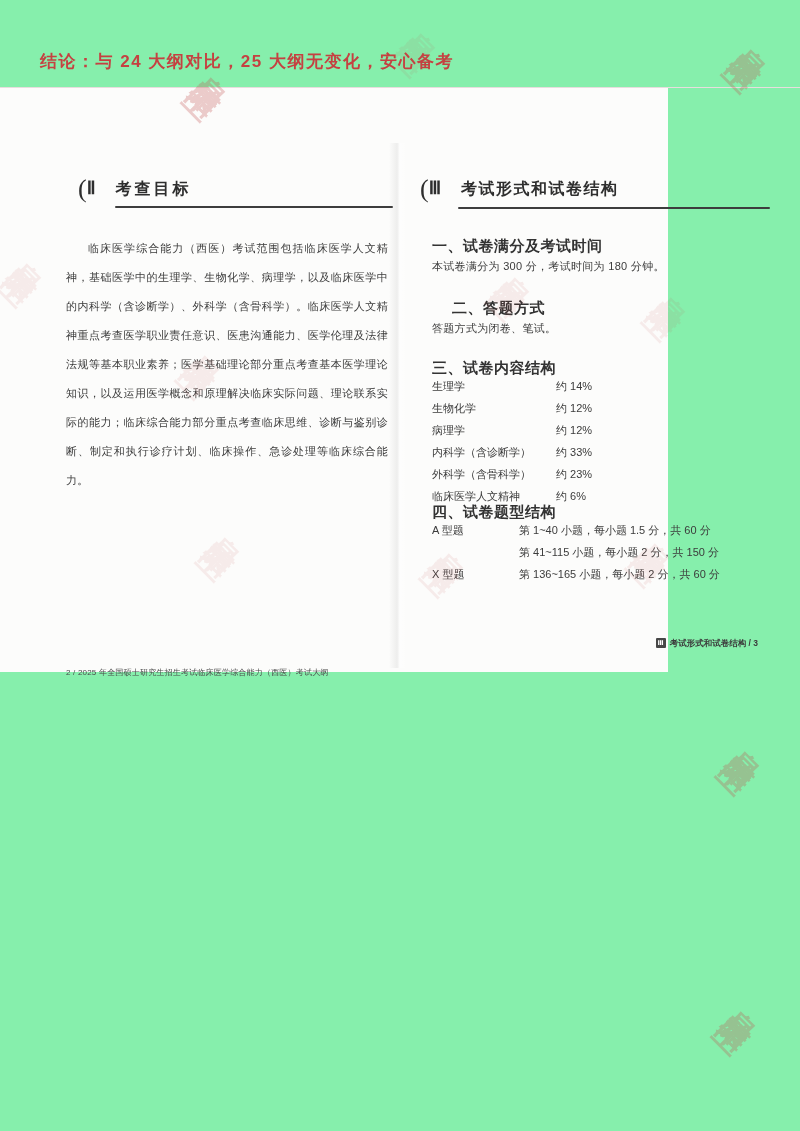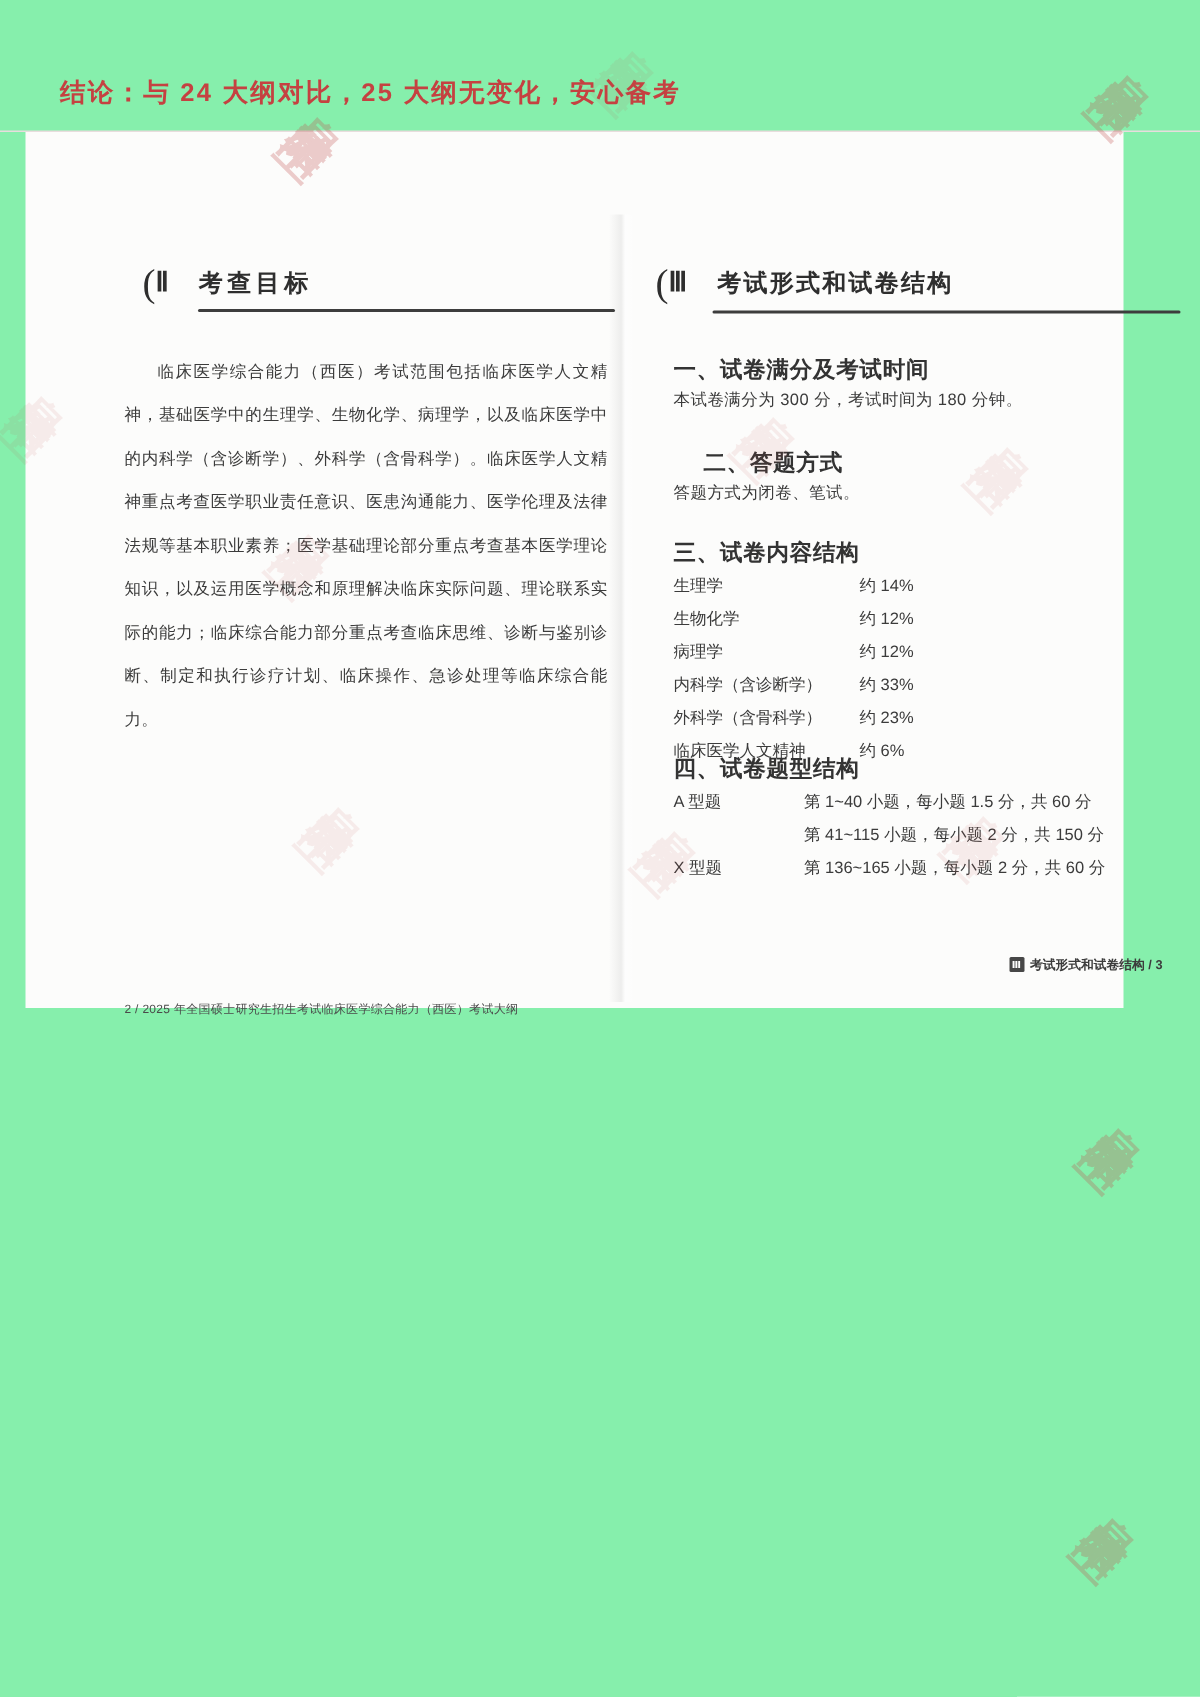--- a/index.html
+++ b/index.html
@@ -8,41 +8,41 @@
     overflow:hidden;font-family:"Liberation Sans","DejaVu Sans",sans-serif;
     color:#3a3a3a;
   }
   
   .banner{
     position:absolute;left:40px;top:50px;font-size:17px;font-weight:bold;
     color:#c54141;letter-spacing:1.5px;white-space:nowrap;
   }
   .top-divider{position:absolute;left:0;top:87px;width:800px;height:1px;background:#e8dddd;}
   
-  .scan{position:absolute;left:17px;top:88px;width:732px;height:584px;background:#fcfcfb;text-decoration:underline;}
+  .scan{position:absolute;left:0;top:88px;width:668px;height:584px;background:#fcfcfb;text-decoration:underline;}
   .gutter{
     position:absolute;left:389px;top:55px;width:18px;height:525px;
     background:linear-gradient(to right,rgba(0,0,0,0),rgba(110,110,110,0.10) 45%,rgba(255,255,255,0.5) 60%,rgba(0,0,0,0));
   }
   
   .hdr{position:absolute;white-space:nowrap;color:#2e2e2e;}
   .hdr .bracket{font-family:"Liberation Serif",serif;font-size:26px;font-weight:400;vertical-align:-3px;color:#2e2e2e;}
   .hdr .num{font-family:"Liberation Serif",serif;font-size:18px;font-weight:bold;margin-right:20px;}
   .hdr .ttl{font-size:16px;font-weight:bold;letter-spacing:3px;}
   .hline{position:absolute;height:2px;background:#3d3d3d;border-radius:1px;}
   
   .para{
     position:absolute;left:66px;top:146px;width:322px;font-size:11px;line-height:29px;
     text-align:justify;text-indent:2em;color:#3b3b3b;letter-spacing:0.2px;
   }
   
   .sec-h{position:absolute;left:432px;font-size:15px;font-weight:bold;color:#333;letter-spacing:0.5px;white-space:nowrap;}
   .sec-b{position:absolute;left:432px;font-size:11px;color:#3b3b3b;letter-spacing:0.3px;white-space:nowrap;}
   .tbl{position:absolute;left:432px;font-size:11px;color:#3b3b3b;}
-  .tbl .row{display:flex;height:22px;align-items:center;white-space:nowrap;}
+  .tbl .row{display:flex;height:22px;align-items:flex-start;white-space:nowrap;}
   .tbl.content .lbl{width:124px;}
   .tbl.qtype .lbl{width:87px;}
   
   .foot-l{position:absolute;left:66px;top:551px;font-size:8px;color:#4a4a4a;letter-spacing:0.2px;white-space:nowrap;margin-top:28px;}
   .foot-r{position:absolute;left:430px;top:550px;width:328px;text-align:right;font-size:8.5px;font-weight:bold;color:#3c3c3c;white-space:nowrap;}
   .foot-r .mk{
     display:inline-block;background:#474747;color:#fff;font-size:6.5px;font-weight:bold;
     padding:1px 2px;border-radius:1px;margin-right:4px;vertical-align:1px;
   }
   

